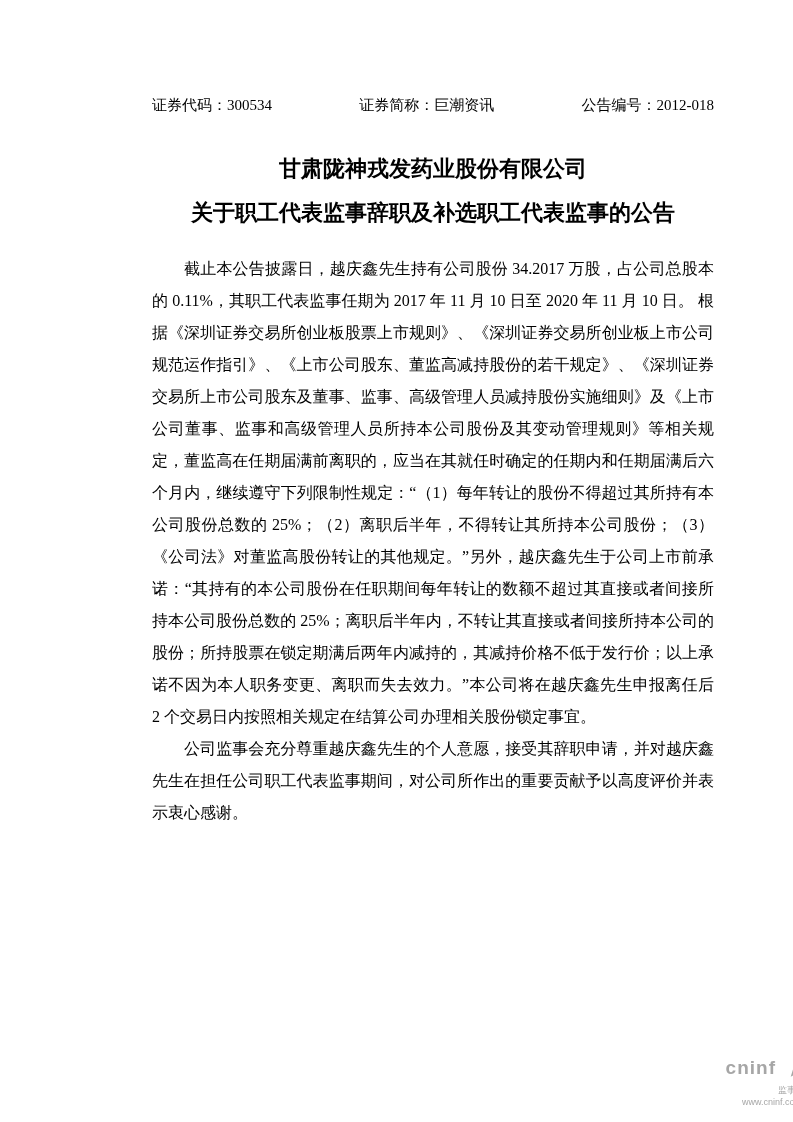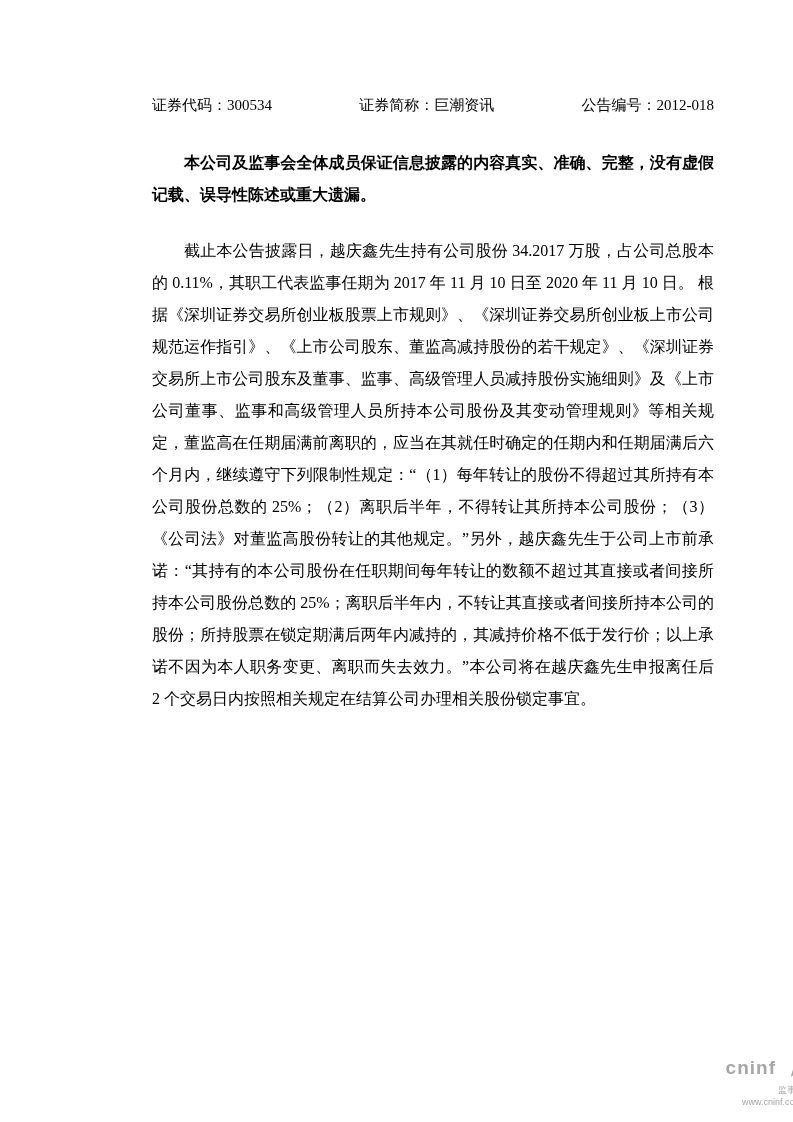--- a/index.html
+++ b/index.html
@@ -77,24 +77,28 @@
 
 <div class="page">
   <div class="content">
 
     <div class="header-row">
       <span>证券代码：300534</span>
       <span>证券简称：巨潮资讯</span>
       <span>公告编号：2012-018</span>
     </div>
 
+    <div class="title">
+      <div>甘肃陇神戎发药业股份有限公司</div>
+      <div>关于职工代表监事辞职及补选职工代表监事的公告</div>
+    </div>
 
-    <p class="para disclaimer">本公司及监事会全体成员保证信息披露的内容真实、准确、完整，没有虚假记载、误导性陈述或重大遗漏。</p>
 
     <p class="para">截止本公告披露日，越庆鑫先生持有公司股份 34.2017 万股，占公司总股本的 0.11%，其职工代表监事任期为 2017 年 11 月 10 日至 2020 年 11 月 10 日。 根据《深圳证券交易所创业板股票上市规则》、《深圳证券交易所创业板上市公司规范运作指引》、《上市公司股东、董监高减持股份的若干规定》、《深圳证券交易所上市公司股东及董事、监事、高级管理人员减持股份实施细则》及《上市公司董事、监事和高级管理人员所持本公司股份及其变动管理规则》等相关规定，董监高在任期届满前离职的，应当在其就任时确定的任期内和任期届满后六个月内，继续遵守下列限制性规定：“（1）每年转让的股份不得超过其所持有本公司股份总数的 25%；（2）离职后半年，不得转让其所持本公司股份；（3）《公司法》对董监高股份转让的其他规定。”另外，越庆鑫先生于公司上市前承诺：“其持有的本公司股份在任职期间每年转让的数额不超过其直接或者间接所持本公司股份总数的 25%；离职后半年内，不转让其直接或者间接所持本公司的股份；所持股票在锁定期满后两年内减持的，其减持价格不低于发行价；以上承诺不因为本人职务变更、离职而失去效力。”本公司将在越庆鑫先生申报离任后 2 个交易日内按照相关规定在结算公司办理相关股份锁定事宜。</p>
+    <p class="para">公司监事会充分尊重越庆鑫先生的个人意愿，接受其辞职申请，并对越庆鑫先生在担任公司职工代表监事期间，对公司所作出的重要贡献予以高度评价并表示衷心感谢。</p>
 
   </div>
 
   <div class="footer-logo">
     <div class="logo-row">
       <span class="logo-text">cninf</span>
       <span class="logo-mark">
         <svg width="26" height="24" viewBox="0 0 30 28" xmlns="http://www.w3.org/2000/svg">
           <g fill="#a6a6a6">
             <path d="M15 1 L27 8 L14 9 Z"></path>

